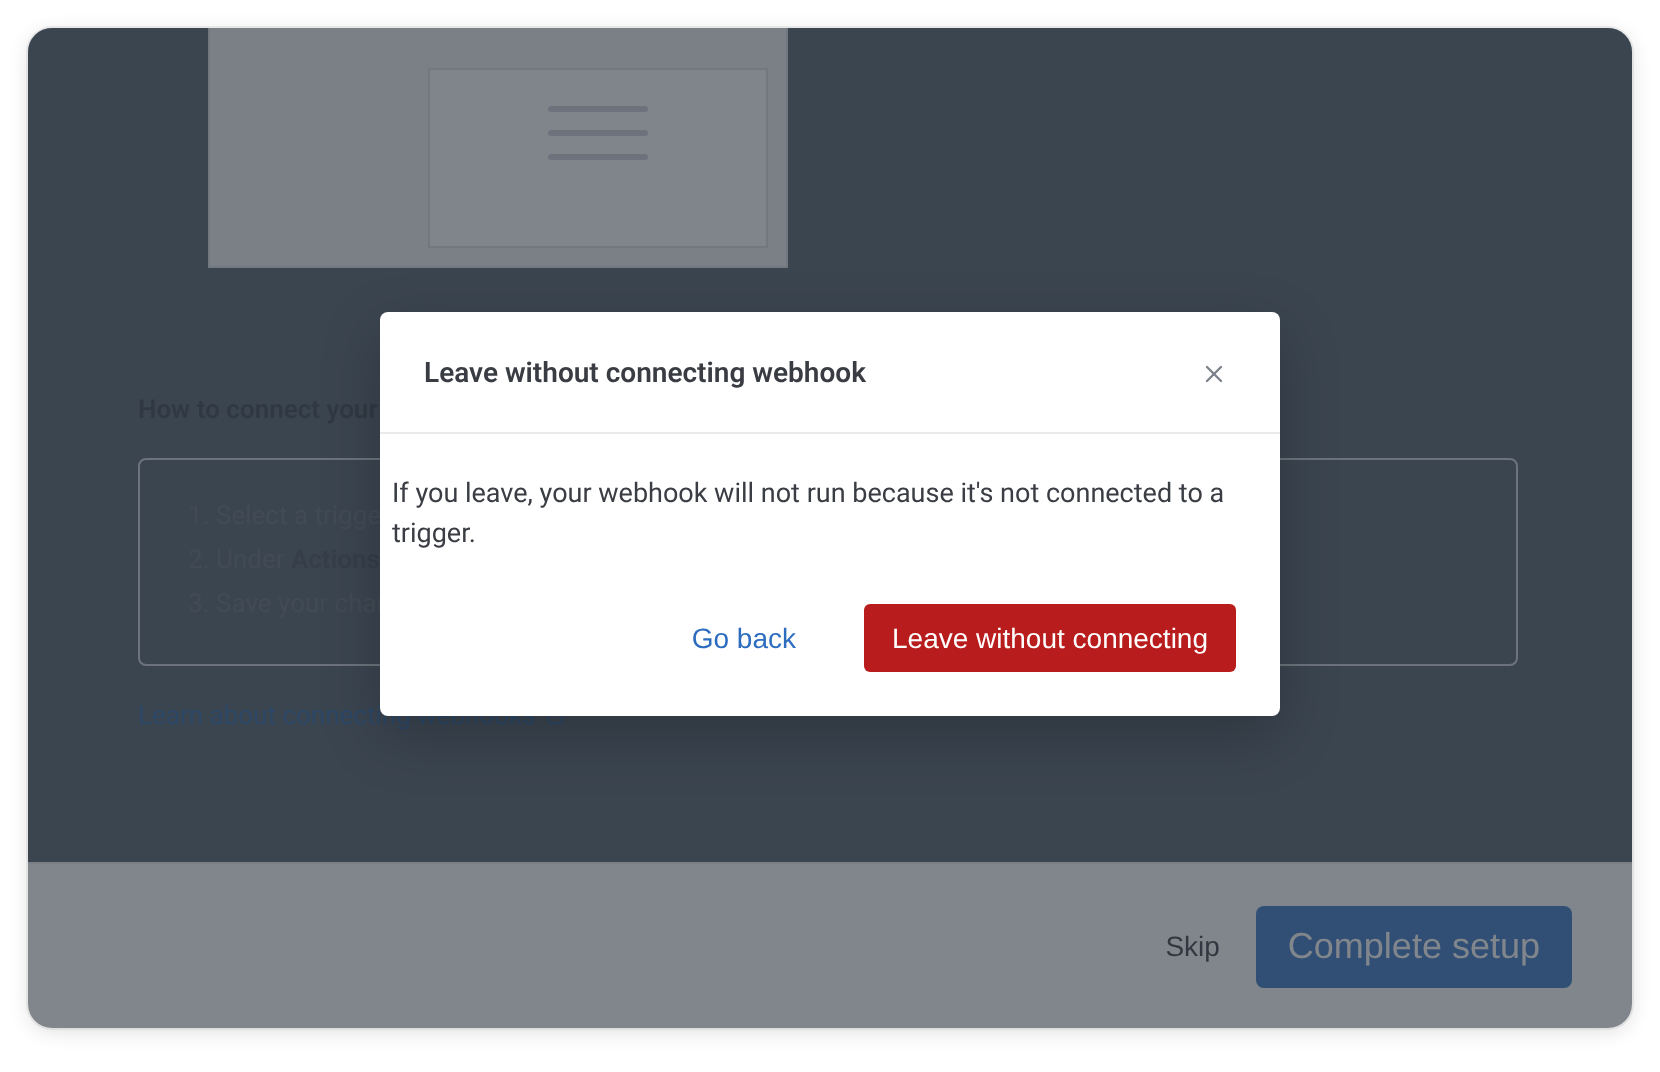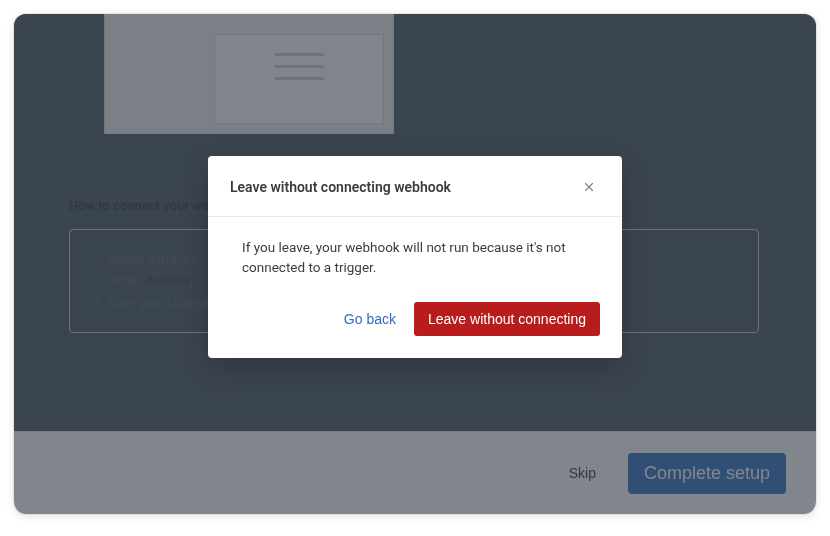--- a/index.html
+++ b/index.html
@@ -93,21 +93,21 @@
       text-decoration: none;
     }
     .learn-link svg { vertical-align: -1px; margin-left:2px; }
     .page-footer {
       height: 83px;
       background: #fff;
       display: flex;
       align-items: center;
       justify-content: flex-end;
       padding: 0 30px;
-      gap: 32px;
+      gap: 18px;
       border-top: 1px solid #eceef0;
     }
     .btn-skip {
       background: none;
       border: none;
       color: #30323a;
       font-size: 14px;
       cursor: pointer;
     }
     .btn-primary {
@@ -120,21 +120,21 @@
       cursor: pointer;
     }
     
     .overlay {
       position: absolute;
       inset: 0;
       background: rgba(51,60,70,0.62);
     }
     .modal {
       position: absolute;
-      width: 414px;
+      width: 450px;
       left: 50%;
       top: 142px;
       transform: translateX(-50%);
       background: #fff;
       border-radius: 4px;
       box-shadow: 0 10px 30px rgba(0,0,0,0.22);
     }
     .modal-header {
       padding: 20px 22px 18px 22px;
       border-bottom: 1px solid #e8eaec;
@@ -149,31 +149,31 @@
     }
     .close-btn {
       background: none;
       border: none;
       color: #7b818a;
       cursor: pointer;
       padding: 4px;
       line-height: 0;
     }
     .modal-body {
-      padding: 20px 22px 4px 34px;
+      padding: 20px 22px 4px 6px;
       font-size: 13.5px;
       color: #3a3d43;
       line-height: 1.5;
     }
     .modal-footer {
       padding: 20px 22px 22px 22px;
       display: flex;
       justify-content: flex-end;
       align-items: center;
-      gap: 18px;
+      gap: 34px;
     }
     .btn-secondary {
       background: none;
       border: none;
       color: #2d6dbf;
       font-size: 14px;
       cursor: pointer;
     }
     .btn-danger-primary {
       background: #b91c1c;
@@ -196,20 +196,28 @@
     <div class="section-title">How to connect your webhook</div>
 
     <div class="steps-box">
       <ol>
         <li><span>Select a trigger</span></li>
         <li><span>Under <b>Actions</b>,</span></li>
         <li><span>Save your changes</span></li>
       </ol>
     </div>
 
+    <a href="#" class="learn-link">
+      <span>Learn about connecting webhooks</span>
+      <svg width="11" height="11" viewBox="0 0 24 24" fill="none" stroke="#215b9c" stroke-width="2">
+          <path d="M18 13v6a2 2 0 0 1-2 2H5a2 2 0 0 1-2-2V8a2 2 0 0 1 2-2h6"></path>
+          <polyline points="15 3 21 3 21 9"></polyline>
+          <line x1="10" y1="14" x2="21" y2="3"></line>
+        </svg>
+    </a>
   </div>
 
   <div class="page-footer">
     <button class="btn-skip">Skip</button>
     <button class="btn-primary">Complete setup</button>
   </div>
 
   <div class="overlay">
     <div class="modal">
       <div class="modal-header">

